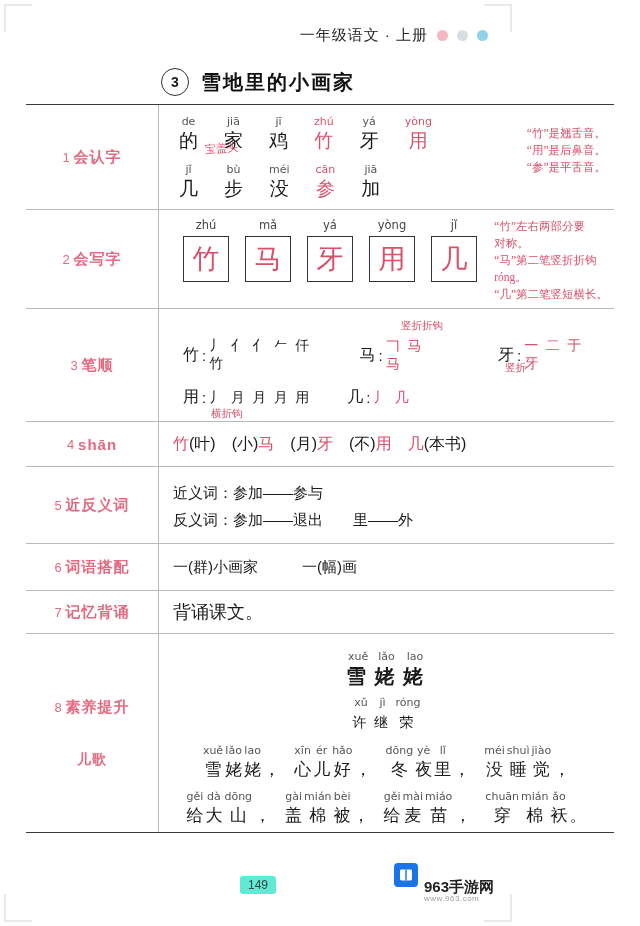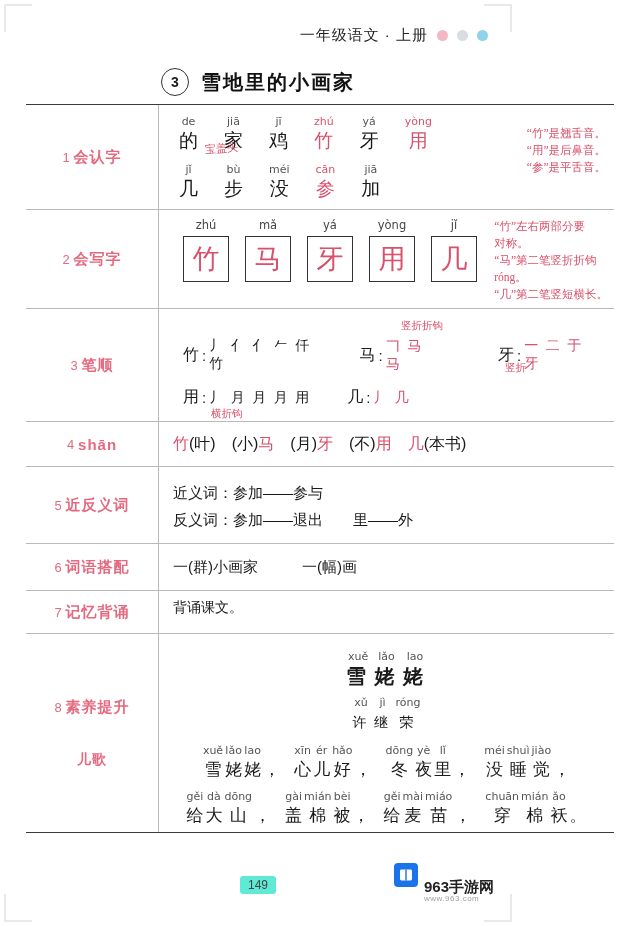--- a/index.html
+++ b/index.html
@@ -249,22 +249,22 @@
     align-items: center;
     gap: 44px;
     font-size: 15px;
   }
 
   
   .r7 { height: 42px; }
   .r7 .cell-body {
     padding-left: 14px;
     display: flex;
-    align-items: flex-start;
-    font-size: 14px;
+    align-items: center;
+    font-size: 18px;
   }
 
   
   .r8 { height: 198px; }
   .r8 .cell-label {
     flex-direction: column;
     justify-content: center;
     gap: 34px;
   }
   .r8 .cell-label .sub {

